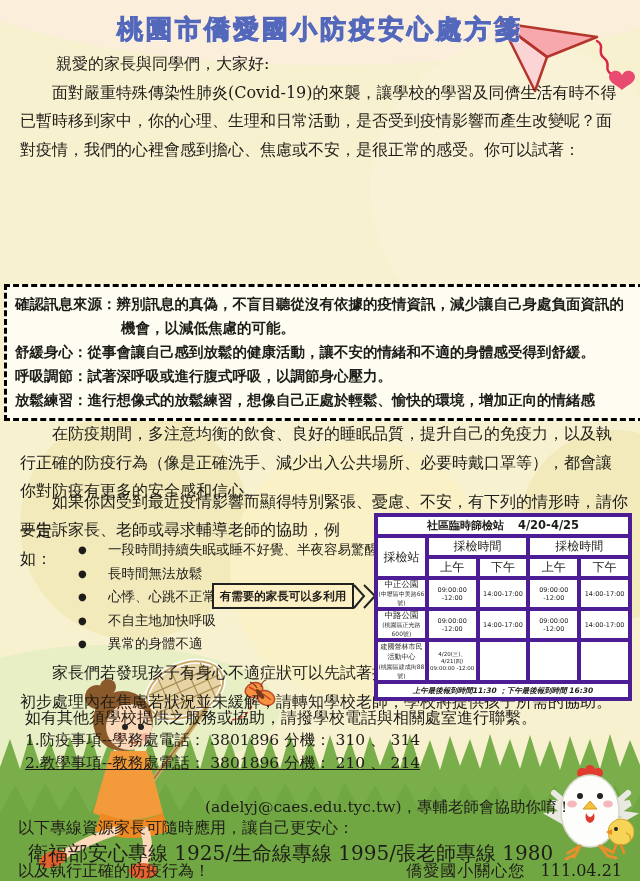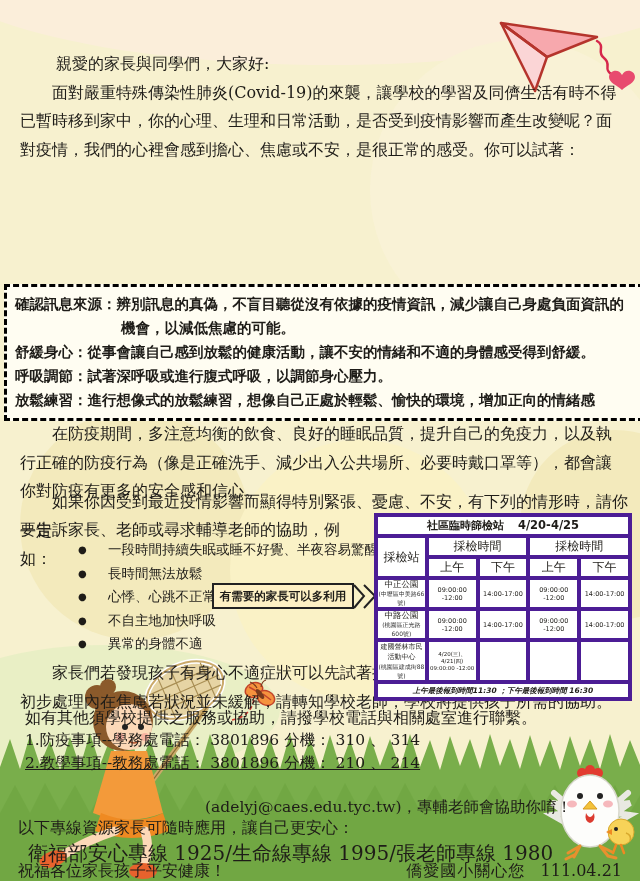--- a/index.html
+++ b/index.html
@@ -174,20 +174,21 @@
     <path d="M60,83 l8,10 m-8,-10 l12,6 m-4,4 l8,2" stroke="#e8902e" stroke-width="3" fill="none" stroke-linecap="round"></path>
   </svg>
   <svg class="layer-art" style="left:602px;top:815px;" width="38" height="44" viewBox="0 0 38 44">
     <circle cx="19" cy="17" r="13" fill="#f7d358" stroke="#d8a92e" stroke-width="1"></circle>
     <circle cx="14" cy="14" r="2" fill="#232323"></circle>
     <polygon points="4,17 10,14 10,20" fill="#ef8a22"></polygon>
     <path d="M24,18 q6,2 4,8" stroke="#d8a92e" stroke-width="1.5" fill="none"></path>
     <path d="M14,30 l-3,8 m8,-8 l3,8" stroke="#ef8a22" stroke-width="2.5" stroke-linecap="round"></path>
   </svg>
 
+  <h1 class="title">桃園市僑愛國小防疫安心處方箋</h1>
 
   <div id="intro" class="textblock">
     <p style="text-indent:36px;">親愛的家長與同學們，大家好:</p>
     <p class="ind">面對嚴重特殊傳染性肺炎(Covid-19)的來襲，讓學校的學習及同儕生活有時不得已暫時移到家中，你的心理、生理和日常活動，是否受到疫情影響而產生改變呢？面對疫情，我們的心裡會感到擔心、焦慮或不安，是很正常的感受。你可以試著：</p>
   </div>
 
   <div id="tips-box">
     <div class="tip"><b>確認訊息來源：</b><span>辨別訊息的真偽，不盲目聽從沒有依據的疫情資訊，減少讓自己身處負面資訊的機會，以減低焦慮的可能。</span></div>
     <div class="tip"><b>舒緩身心：</b><span>從事會讓自己感到放鬆的健康活動，讓不安的情緒和不適的身體感受得到舒緩。</span></div>
     <div class="tip"><b>呼吸調節：</b><span>試著深呼吸或進行腹式呼吸，以調節身心壓力。</span></div>
@@ -260,20 +261,20 @@
   <div id="para6" class="textblock on-grass">如有其他須學校提供之服務或協助，請撥學校電話與相關處室進行聯繫。</div>
 
   <div id="contact-0" class="contact-line">1.防疫事項--學務處電話： 3801896 分機： 310 、 314</div>
   <div id="contact-1" class="contact-line">2.教學事項--教務處電話： 3801896 分機： 210 、 214</div>
   <div id="email-line">(adelyj@caes.edu.tyc.tw)，專輔老師會協助你唷！</div>
 
   <div id="hotline-intro">以下專線資源家長可隨時應用，讓自己更安心：</div>
   <div id="hotline-nums">衛福部安心專線 1925/生命線專線 1995/張老師專線 1980</div>
 
   <div id="closing-row">
-    <span>祝福各位家長孩子平安健康！</span>
+    <span>以及執行正確的防疫行為！</span>
     <span>
       <span class="signoff">僑愛國小關心您</span>
       &nbsp;&nbsp;<span>111.04.21</span>
     </span>
   </div>
 
 </div>
 
 </body></html>

